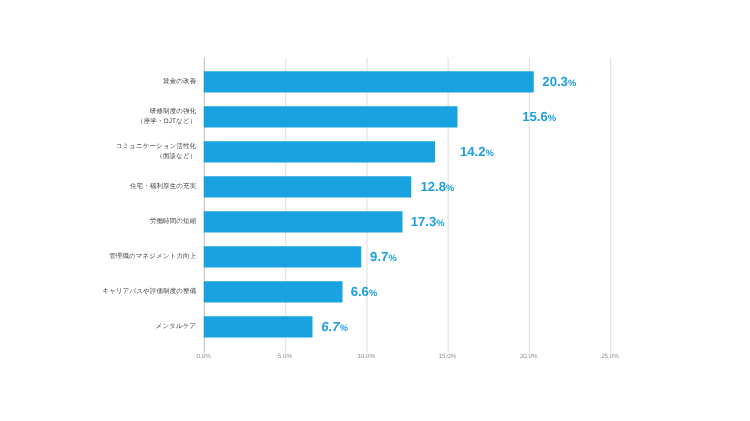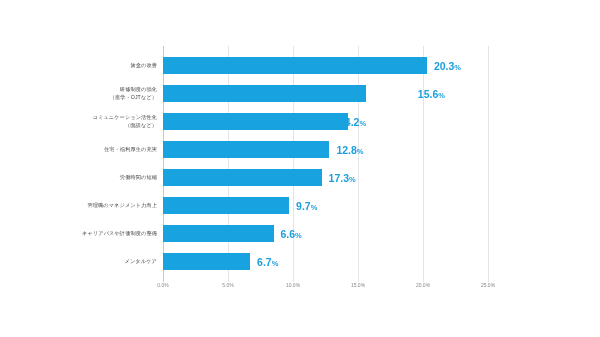--- a/index.html
+++ b/index.html
@@ -144,21 +144,21 @@
           <div class="bar-track">
             <div class="bar" style="width: 202.8px; background: rgb(24, 163, 224);"></div>
             <div class="bar-value" style="left: 209.8px; color: rgb(28, 159, 221); margin-left: 45px;"><span>15.6</span><span class="pct">%</span></div>
           </div>
         </div>
         <div class="row">
           <div class="row-label">コミュニケーション活性化
 （面談など）</div>
           <div class="bar-track">
             <div class="bar" style="width: 184.6px; background: rgb(24, 163, 224);"></div>
-            <div class="bar-value" style="left: 176px; color: rgb(28, 159, 221);"><span>14.2</span><span class="pct">%</span></div>
+            <div class="bar-value" style="left: 205px; color: rgb(28, 159, 221);"><span>14.2</span><span class="pct">%</span></div>
           </div>
         </div>
         <div class="row">
           <div class="row-label">住宅・福利厚生の充実</div>
           <div class="bar-track">
             <div class="bar" style="width: 166.4px; background: rgb(24, 163, 224);"></div>
             <div class="bar-value" style="left: 173.4px; color: rgb(28, 159, 221);"><span>12.8</span><span class="pct">%</span></div>
           </div>
         </div>
         <div class="row">
@@ -179,21 +179,21 @@
           <div class="row-label">キャリアパスや評価制度の整備</div>
           <div class="bar-track">
             <div class="bar" style="width: 110.5px; background: rgb(24, 163, 224);"></div>
             <div class="bar-value" style="left: 117.5px; color: rgb(28, 159, 221);"><span>6.6</span><span class="pct">%</span></div>
           </div>
         </div>
         <div class="row">
           <div class="row-label">メンタルケア</div>
           <div class="bar-track">
             <div class="bar" style="width: 87.1px; background: rgb(24, 163, 224);"></div>
-            <div class="bar-value" style="left: 94.1px; color: rgb(28, 159, 221);"><span>6.7</span><span class="pct">%</span></div>
+            <div class="bar-value" style="left: 94.1px; color: rgb(28, 159, 221); font-style: italic;"><span>6.7</span><span class="pct">%</span></div>
           </div>
         </div>
       </div>
 
     <div class="xaxis" id="xaxis">
         <div class="xtick" style="left: 0px;">0.0%</div>
         <div class="xtick" style="left: 65px;">5.0%</div>
         <div class="xtick" style="left: 130px;">10.0%</div>
         <div class="xtick" style="left: 195px;">15.0%</div>
         <div class="xtick" style="left: 260px;">20.0%</div>

